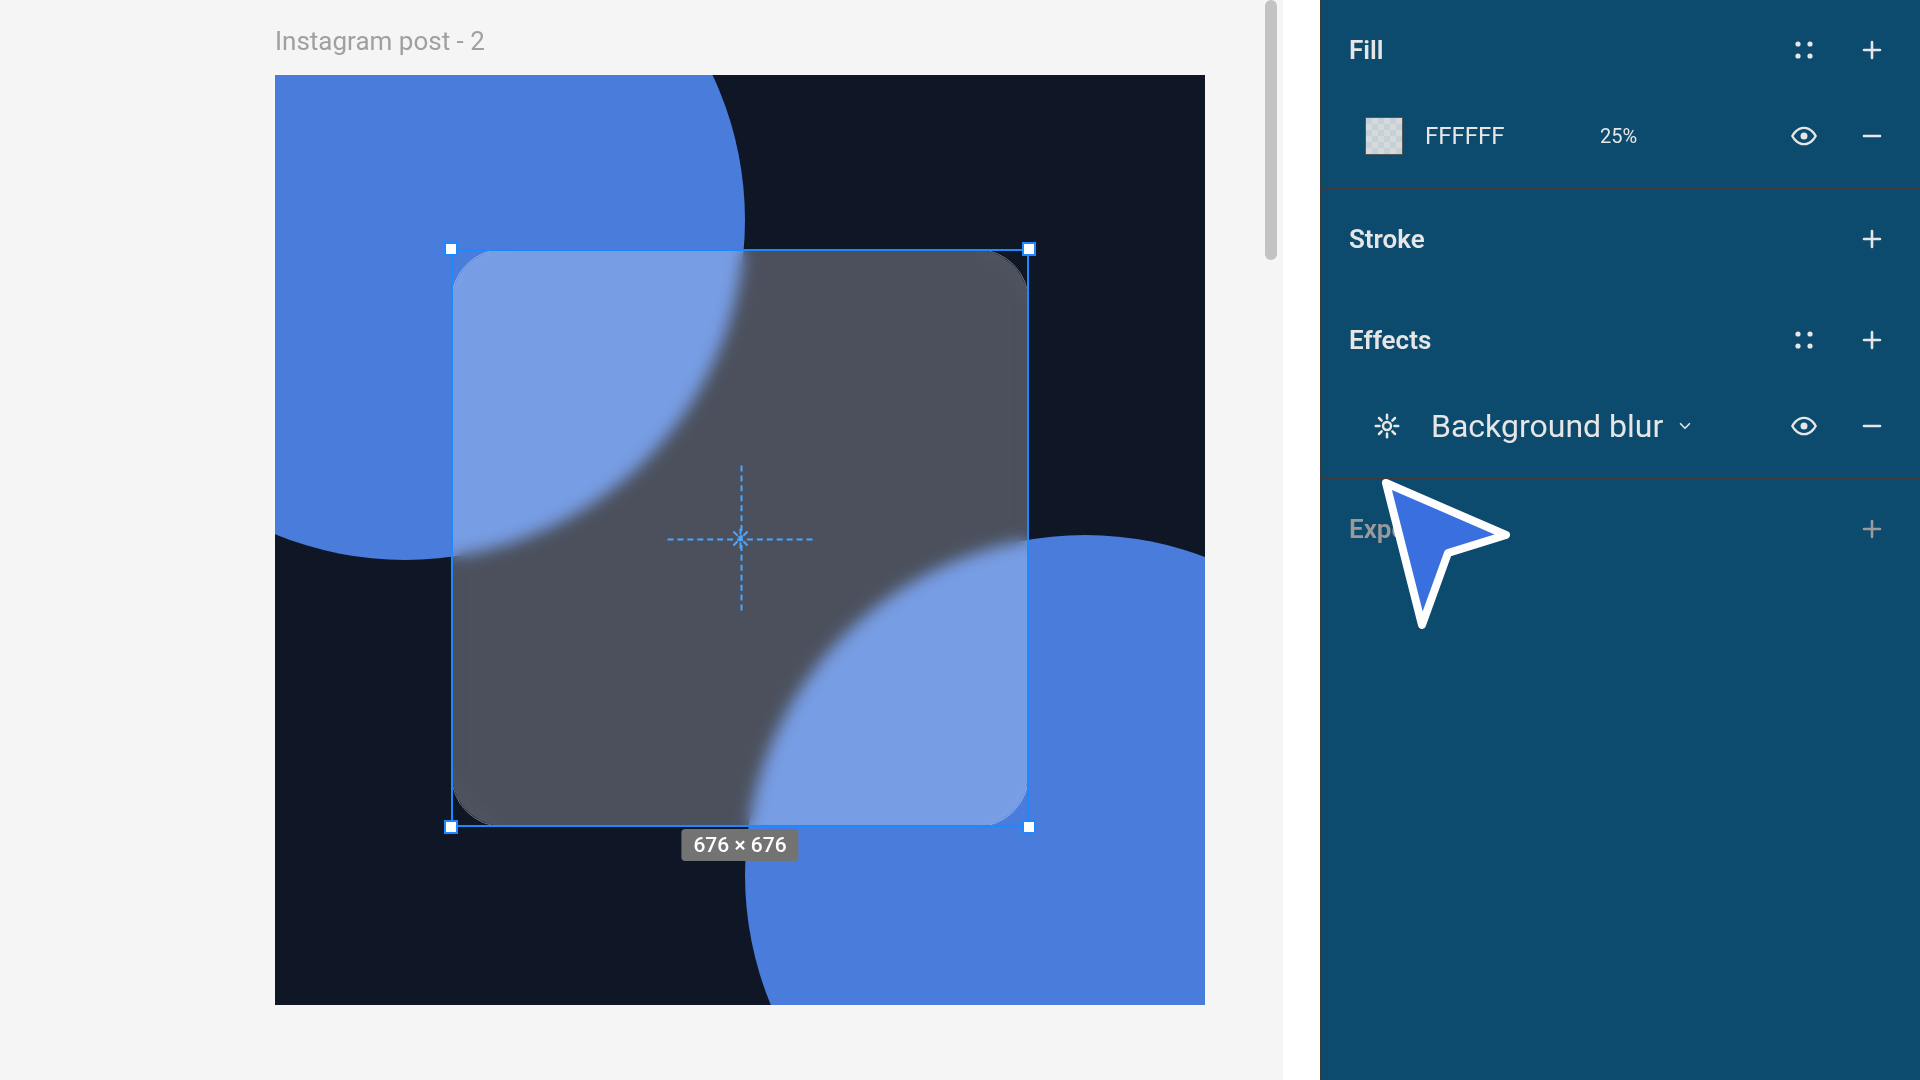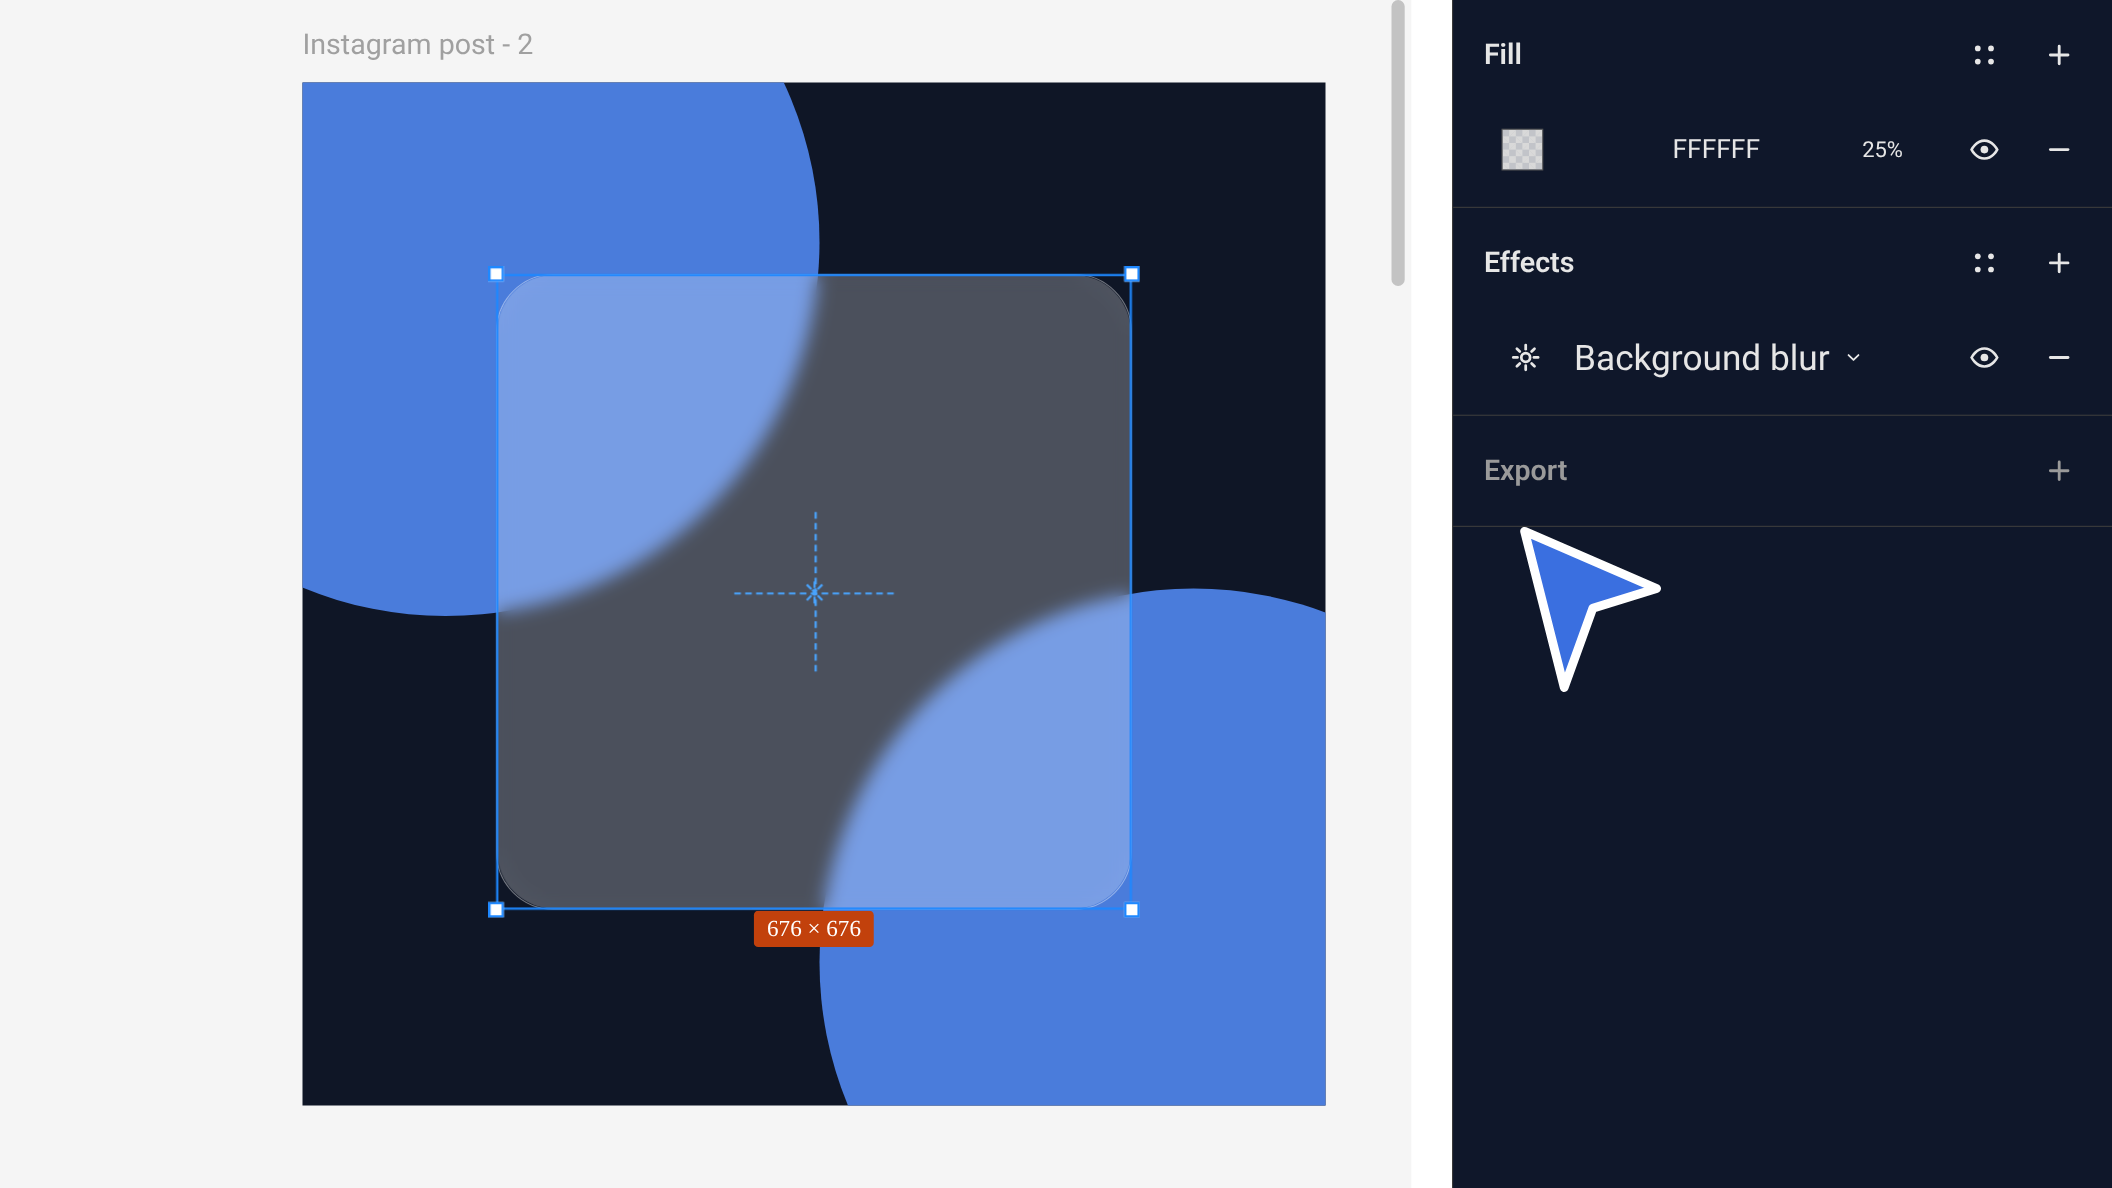--- a/index.html
+++ b/index.html
@@ -113,28 +113,27 @@
   left: 50%;
   top: 50%;
   transform-origin: center;
 }
 
 .dim-label {
   position: absolute;
   left: 50%;
   transform: translateX(-50%);
   bottom: -36px;
-  background: #c2410c;
+  background: #737373;
   color: #fff;
   font-size: 21px;
   font-weight: 500;
   padding: 4px 12px;
   border-radius: 4px;
   white-space: nowrap;
-  font-family: Liberation Serif, serif;
 }
 
 
 .scrollbar-v {
   position: absolute;
   right: 6px;
   top: 0;
   width: 12px;
   height: 260px;
   background: #999;
@@ -142,24 +141,23 @@
   opacity: .55;
 }
 
 
 .panel {
   position: absolute;
   right: 0;
   top: 0;
   width: 600px;
   height: 1080px;
-  background: #0f172a;
+  background: #0c4a6e;
   color: #e6e6e6;
   border-left: 1px solid #3a3a3a;
-  text-align: right;
 }
 
 .section {
   border-bottom: 1px solid #3c3c3c;
   padding: 0 28px;
 }
 
 .section-header {
   display: flex;
   align-items: center;
@@ -316,20 +314,32 @@
         </button>
         <button class="icon-btn">
           <svg width="24" height="24" viewBox="0 0 24 24">
               <path d="M4 12h16" stroke="currentColor" stroke-width="2.6" stroke-linecap="round"></path>
             </svg>
         </button>
       </div>
     </div>
   </div>
 
+  <div class="section">
+    <div class="section-header">
+      <div class="section-title">Stroke</div>
+      <div class="header-actions">
+        <button class="icon-btn">
+          <svg width="24" height="24" viewBox="0 0 24 24">
+              <path d="M12 4v16M4 12h16" stroke="currentColor" stroke-width="2.6" stroke-linecap="round"></path>
+            </svg>
+        </button>
+      </div>
+    </div>
+  </div>
 
   <div class="section">
     <div class="section-header">
       <div class="section-title">Effects</div>
       <div class="header-actions">
         <button class="icon-btn">
           <svg width="22" height="22" viewBox="0 0 22 22">
               <circle cx="5" cy="5" r="2.6" fill="currentColor"></circle>
               <circle cx="17" cy="5" r="2.6" fill="currentColor"></circle>
               <circle cx="5" cy="17" r="2.6" fill="currentColor"></circle>

